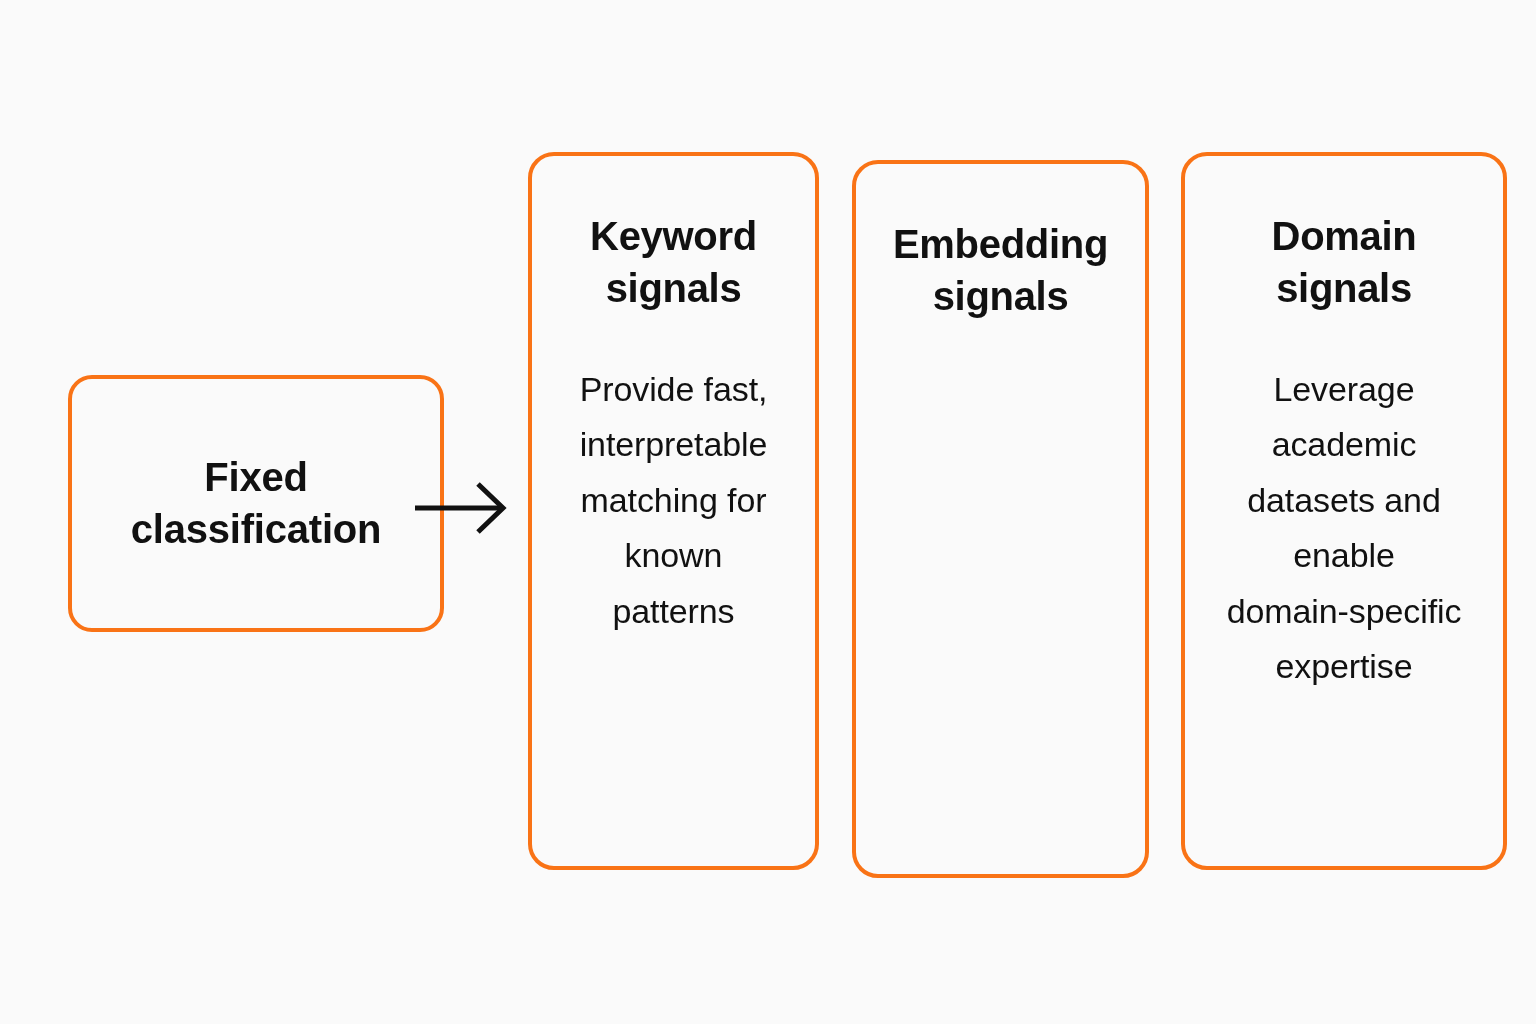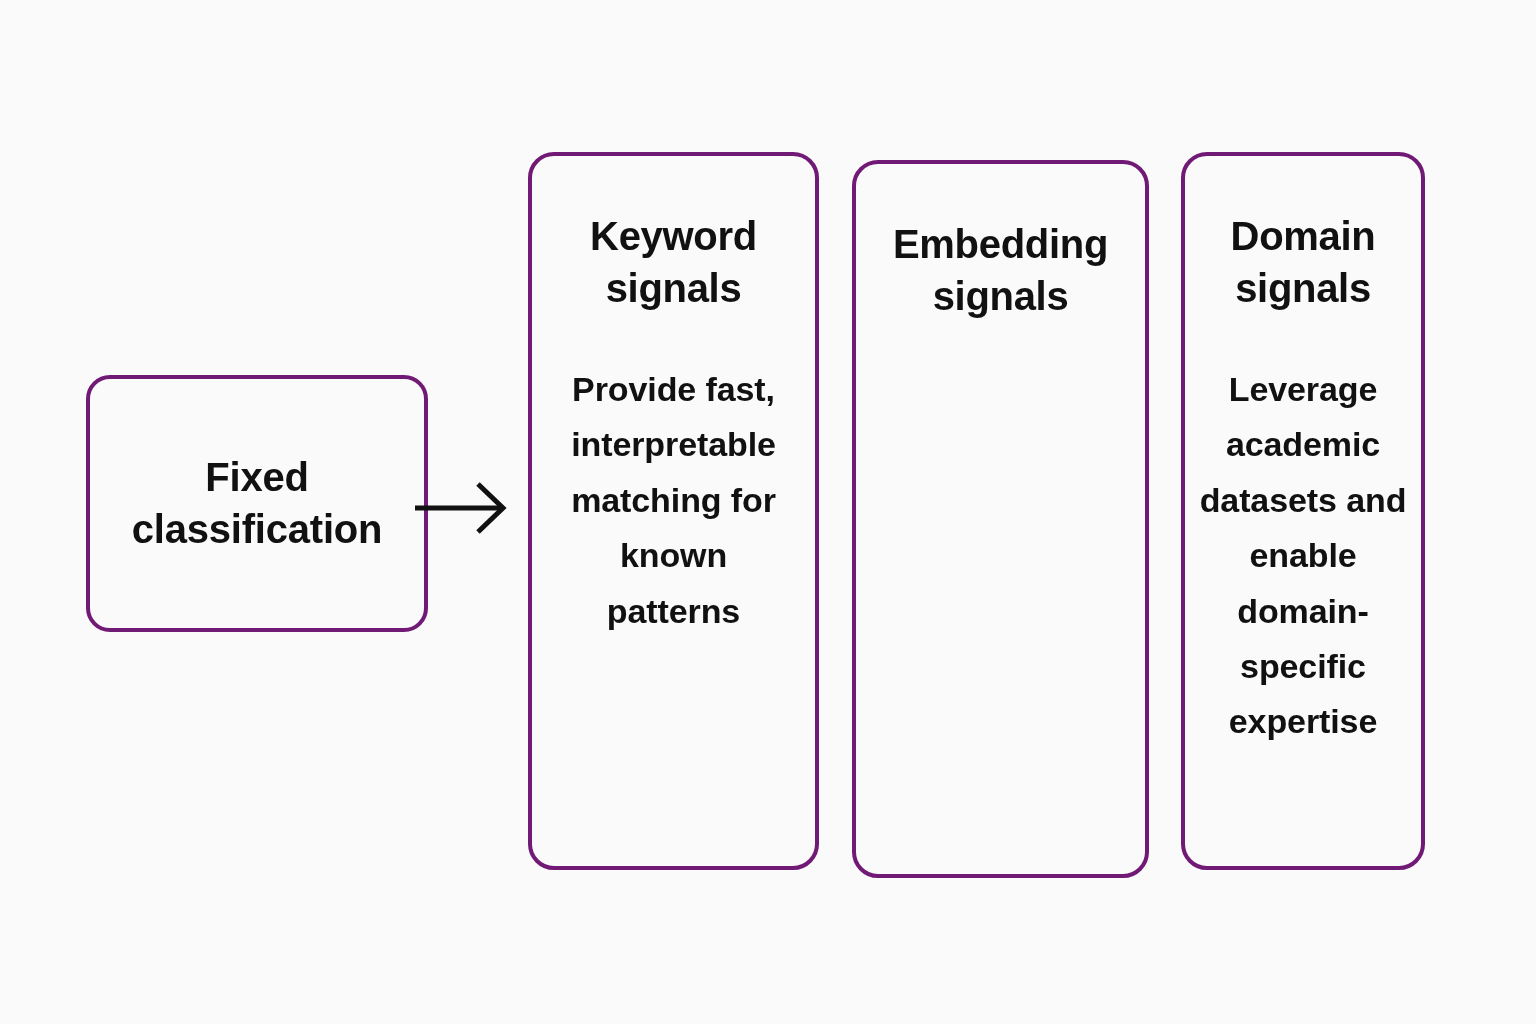--- a/index.html
+++ b/index.html
@@ -21,33 +21,33 @@
     inset: 0;
     width: 1536px;
     height: 1024px;
   }
 
   
   .node {
     position: absolute;
     box-sizing: border-box;
     background: #fafafa;
-    border: 4px solid #701a75;
+    border: 4px solid #f97316;
     display: flex;
     flex-direction: column;
     align-items: center;
     text-align: center;
     color: #111111;
   }
 
   
   .node-source {
-    left: 86px;
+    left: 68px;
     top: 375px;
-    width: 342px;
+    width: 376px;
     height: 257px;
     border-radius: 24px;
     justify-content: center;
   }
   .node-source .node-title {
     font-size: 40px;
     font-weight: bold;
     line-height: 1.28;
     letter-spacing: -0.2px;
     padding: 0 18px;
@@ -56,33 +56,33 @@
   
   .node-signal {
     top: 152px;
     height: 718px;
     border-radius: 26px;
     justify-content: flex-start;
     padding: 0 14px;
   }
   .node-signal.col-1 { left: 528px;  width: 291px; }
   .node-signal.col-2 { left: 852px;  width: 297px; margin-top: 8px; }
-  .node-signal.col-3 { left: 1181px; width: 244px; align-items: center; }
+  .node-signal.col-3 { left: 1181px; width: 326px; align-items: center; }
 
   .node-signal .node-title {
     font-size: 40px;
     font-weight: bold;
     line-height: 1.3;
     letter-spacing: -0.3px;
     margin-top: 54px;
     white-space: pre-line;
   }
   .node-signal .node-body {
     font-size: 34px;
-    font-weight: bold;
+    font-weight: normal;
     line-height: 1.63;
     letter-spacing: -0.1px;
     margin-top: 48px;
     white-space: pre-line;
   }
 
   
   .connector {
     position: absolute;
     left: 408px;

